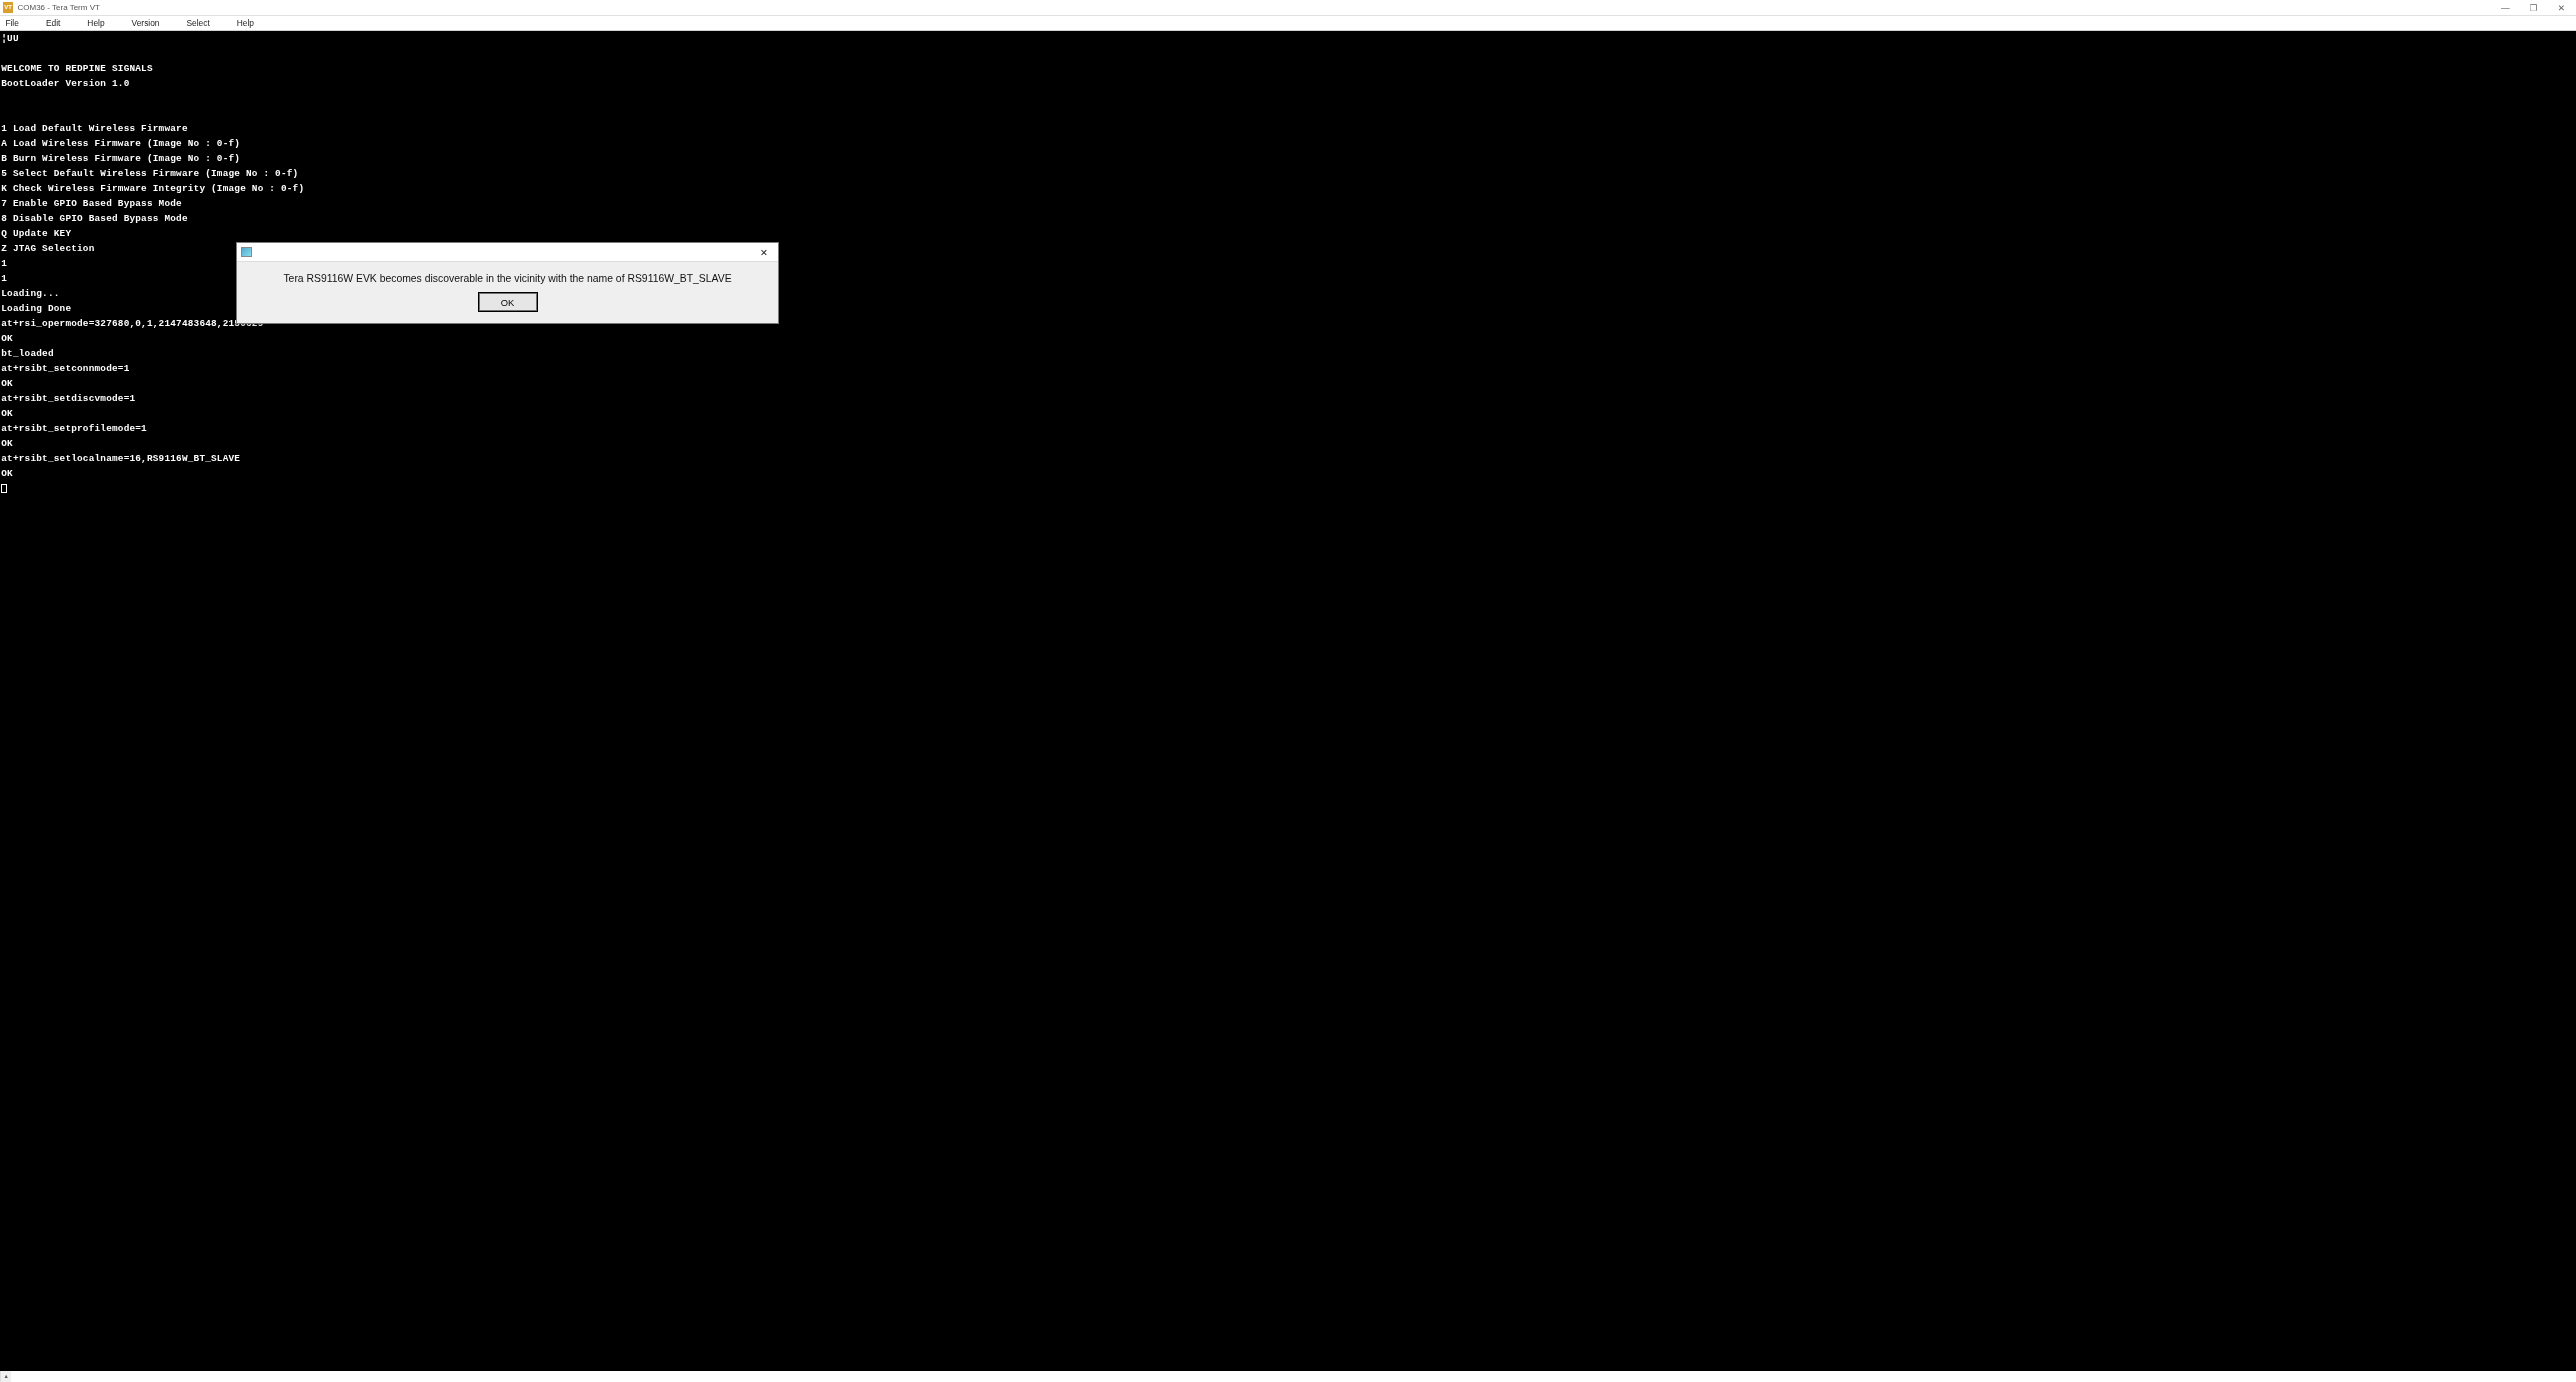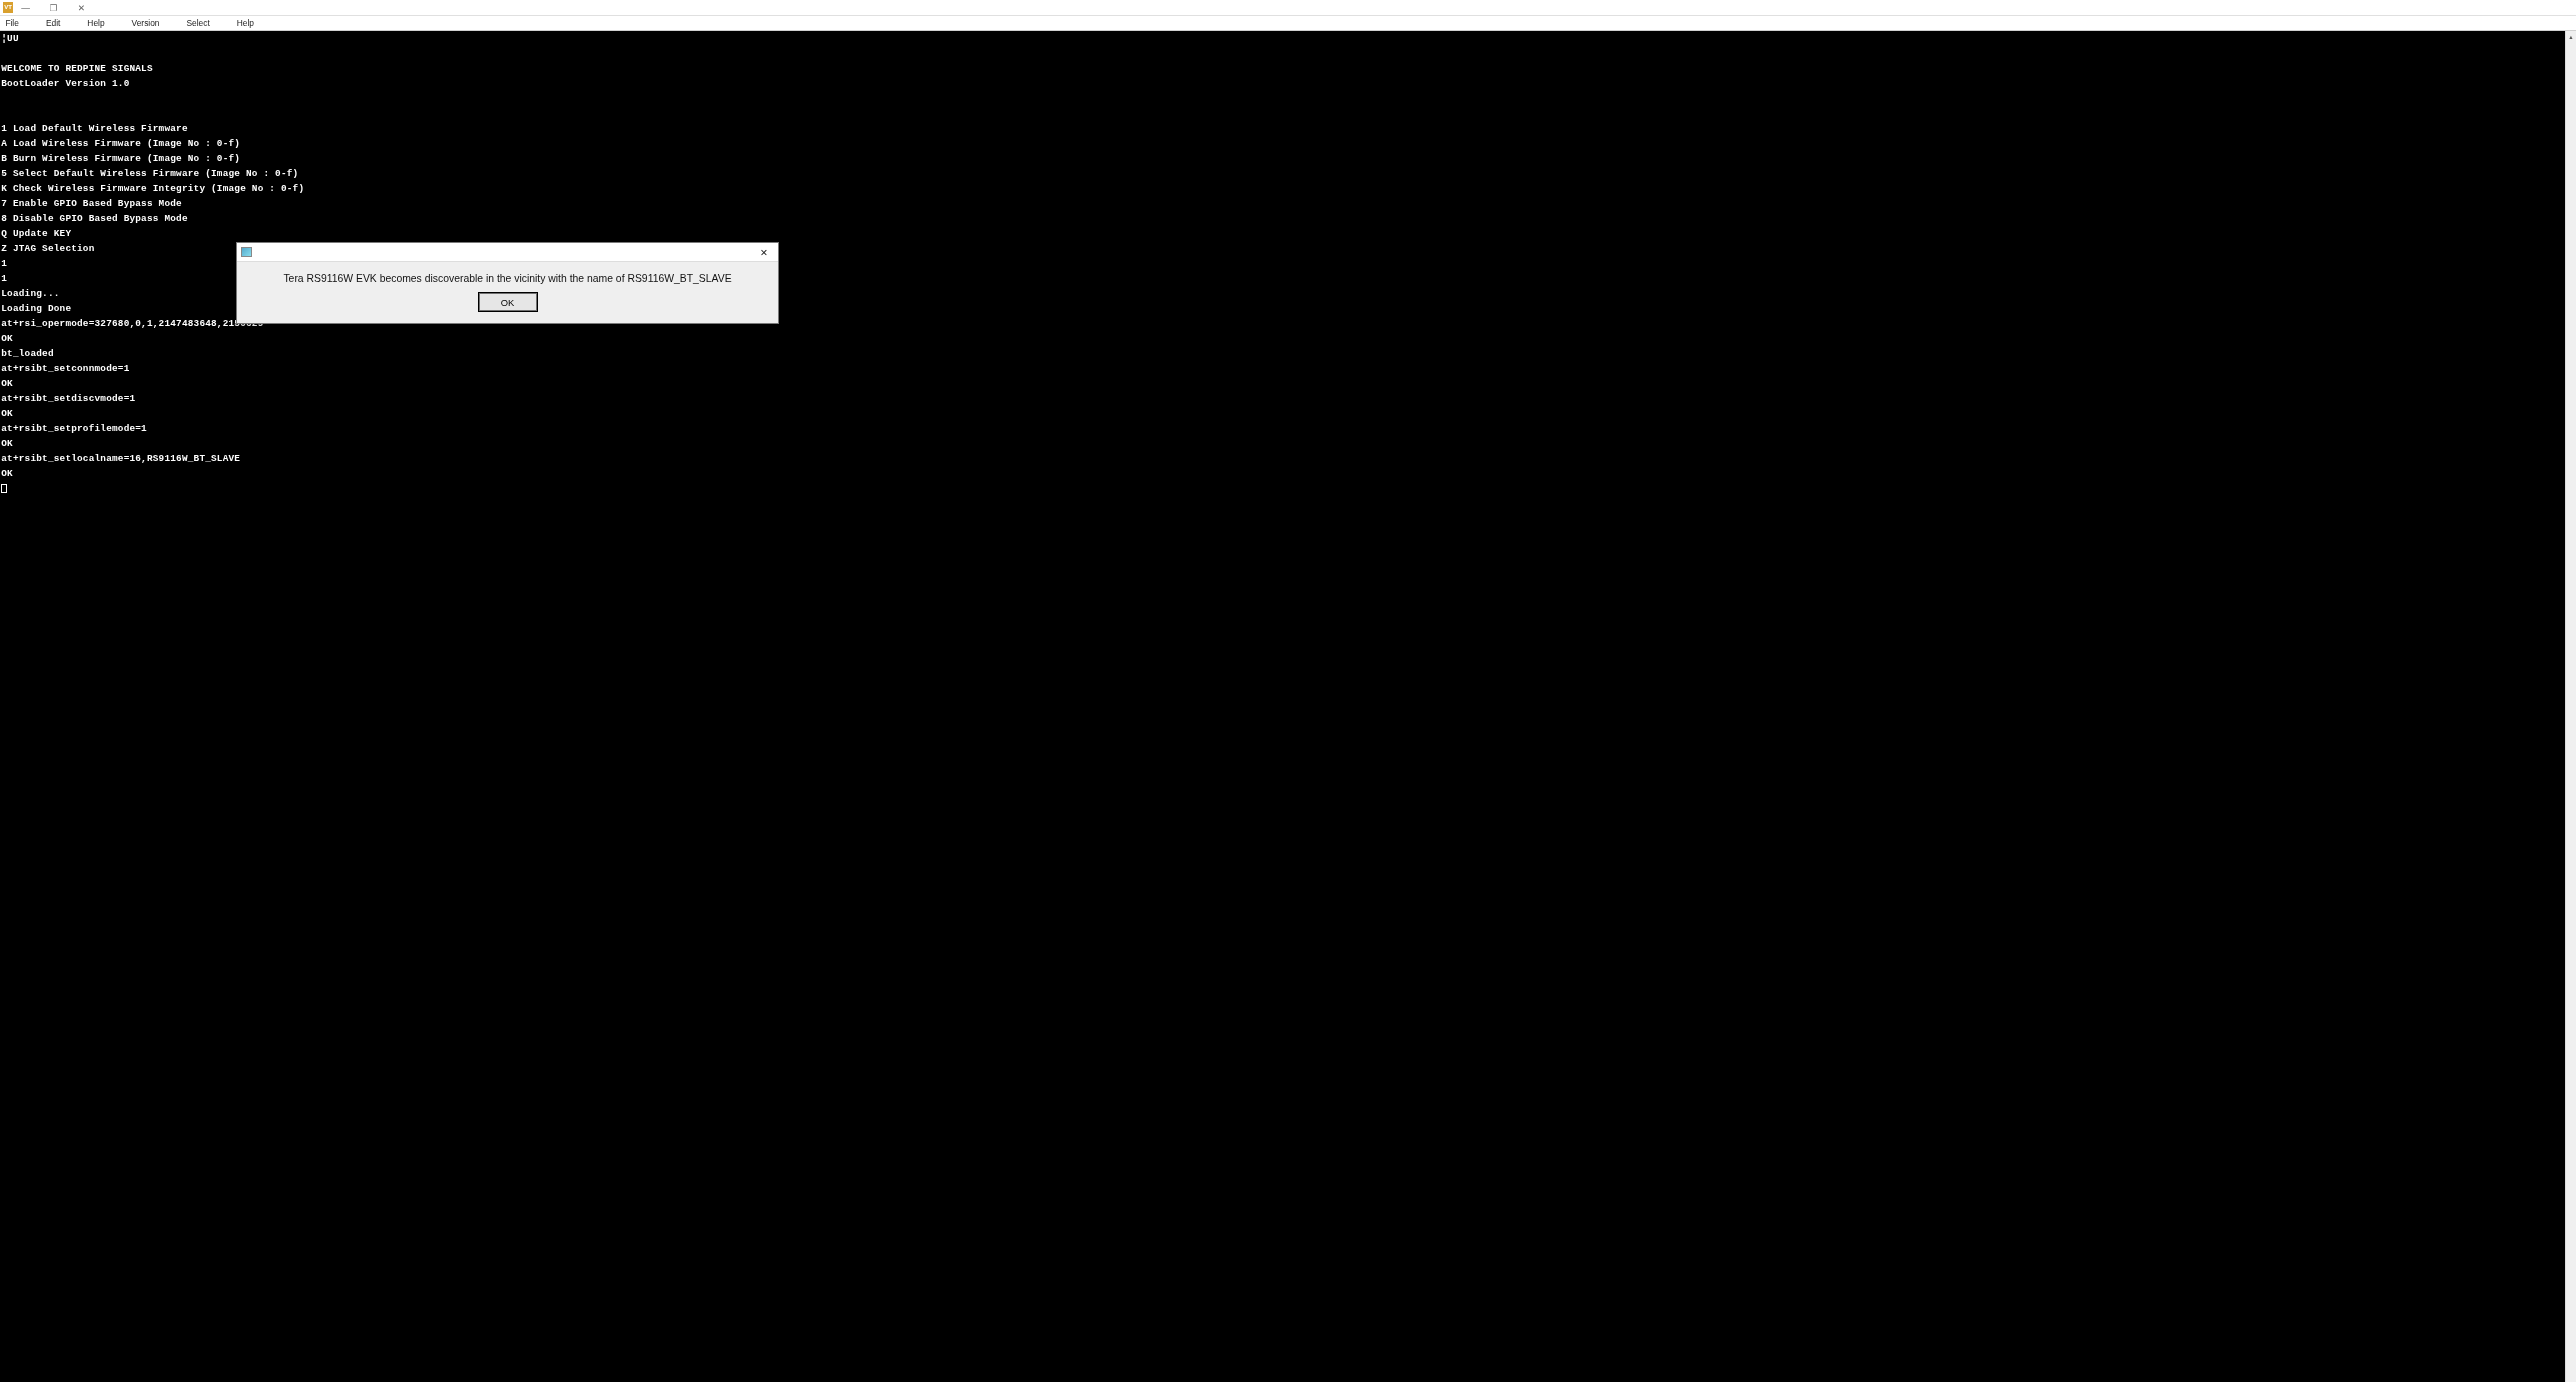--- a/index.html
+++ b/index.html
@@ -60,20 +60,21 @@
       border-bottom: 0.7px solid #d0d0d0;
     }
     .menubar span {
       cursor: pointer;
     }
     .terminal-wrapper {
       position: relative;
       width: 100%;
       height: calc(100% - 31px);
       display: flex;
+      flex-direction: column;
     }
     .terminal {
       flex: 1;
       background: #000;
       color: #fff;
       font-family: "Consolas", "Courier New", monospace;
       font-size: 9.4px;
       line-height: 15px;
       padding: 0 1.3px;
       white-space: pre;
@@ -154,20 +155,21 @@
       outline-offset: -0.7px;
       font-size: 9.4px;
       cursor: pointer;
     }
   </style>
 </head>
 <body>
 
 <div class="titlebar">
   <span class="titlebar-icon">VT</span>
+  <span class="titlebar-title">COM36 - Tera Term VT</span>
   <div class="window-controls">
     <span>—</span>
     <span>❐</span>
     <span>✕</span>
   </div>
 </div>
 
 <div class="menubar">
   <span>File</span>
   <span>Edit</span>

